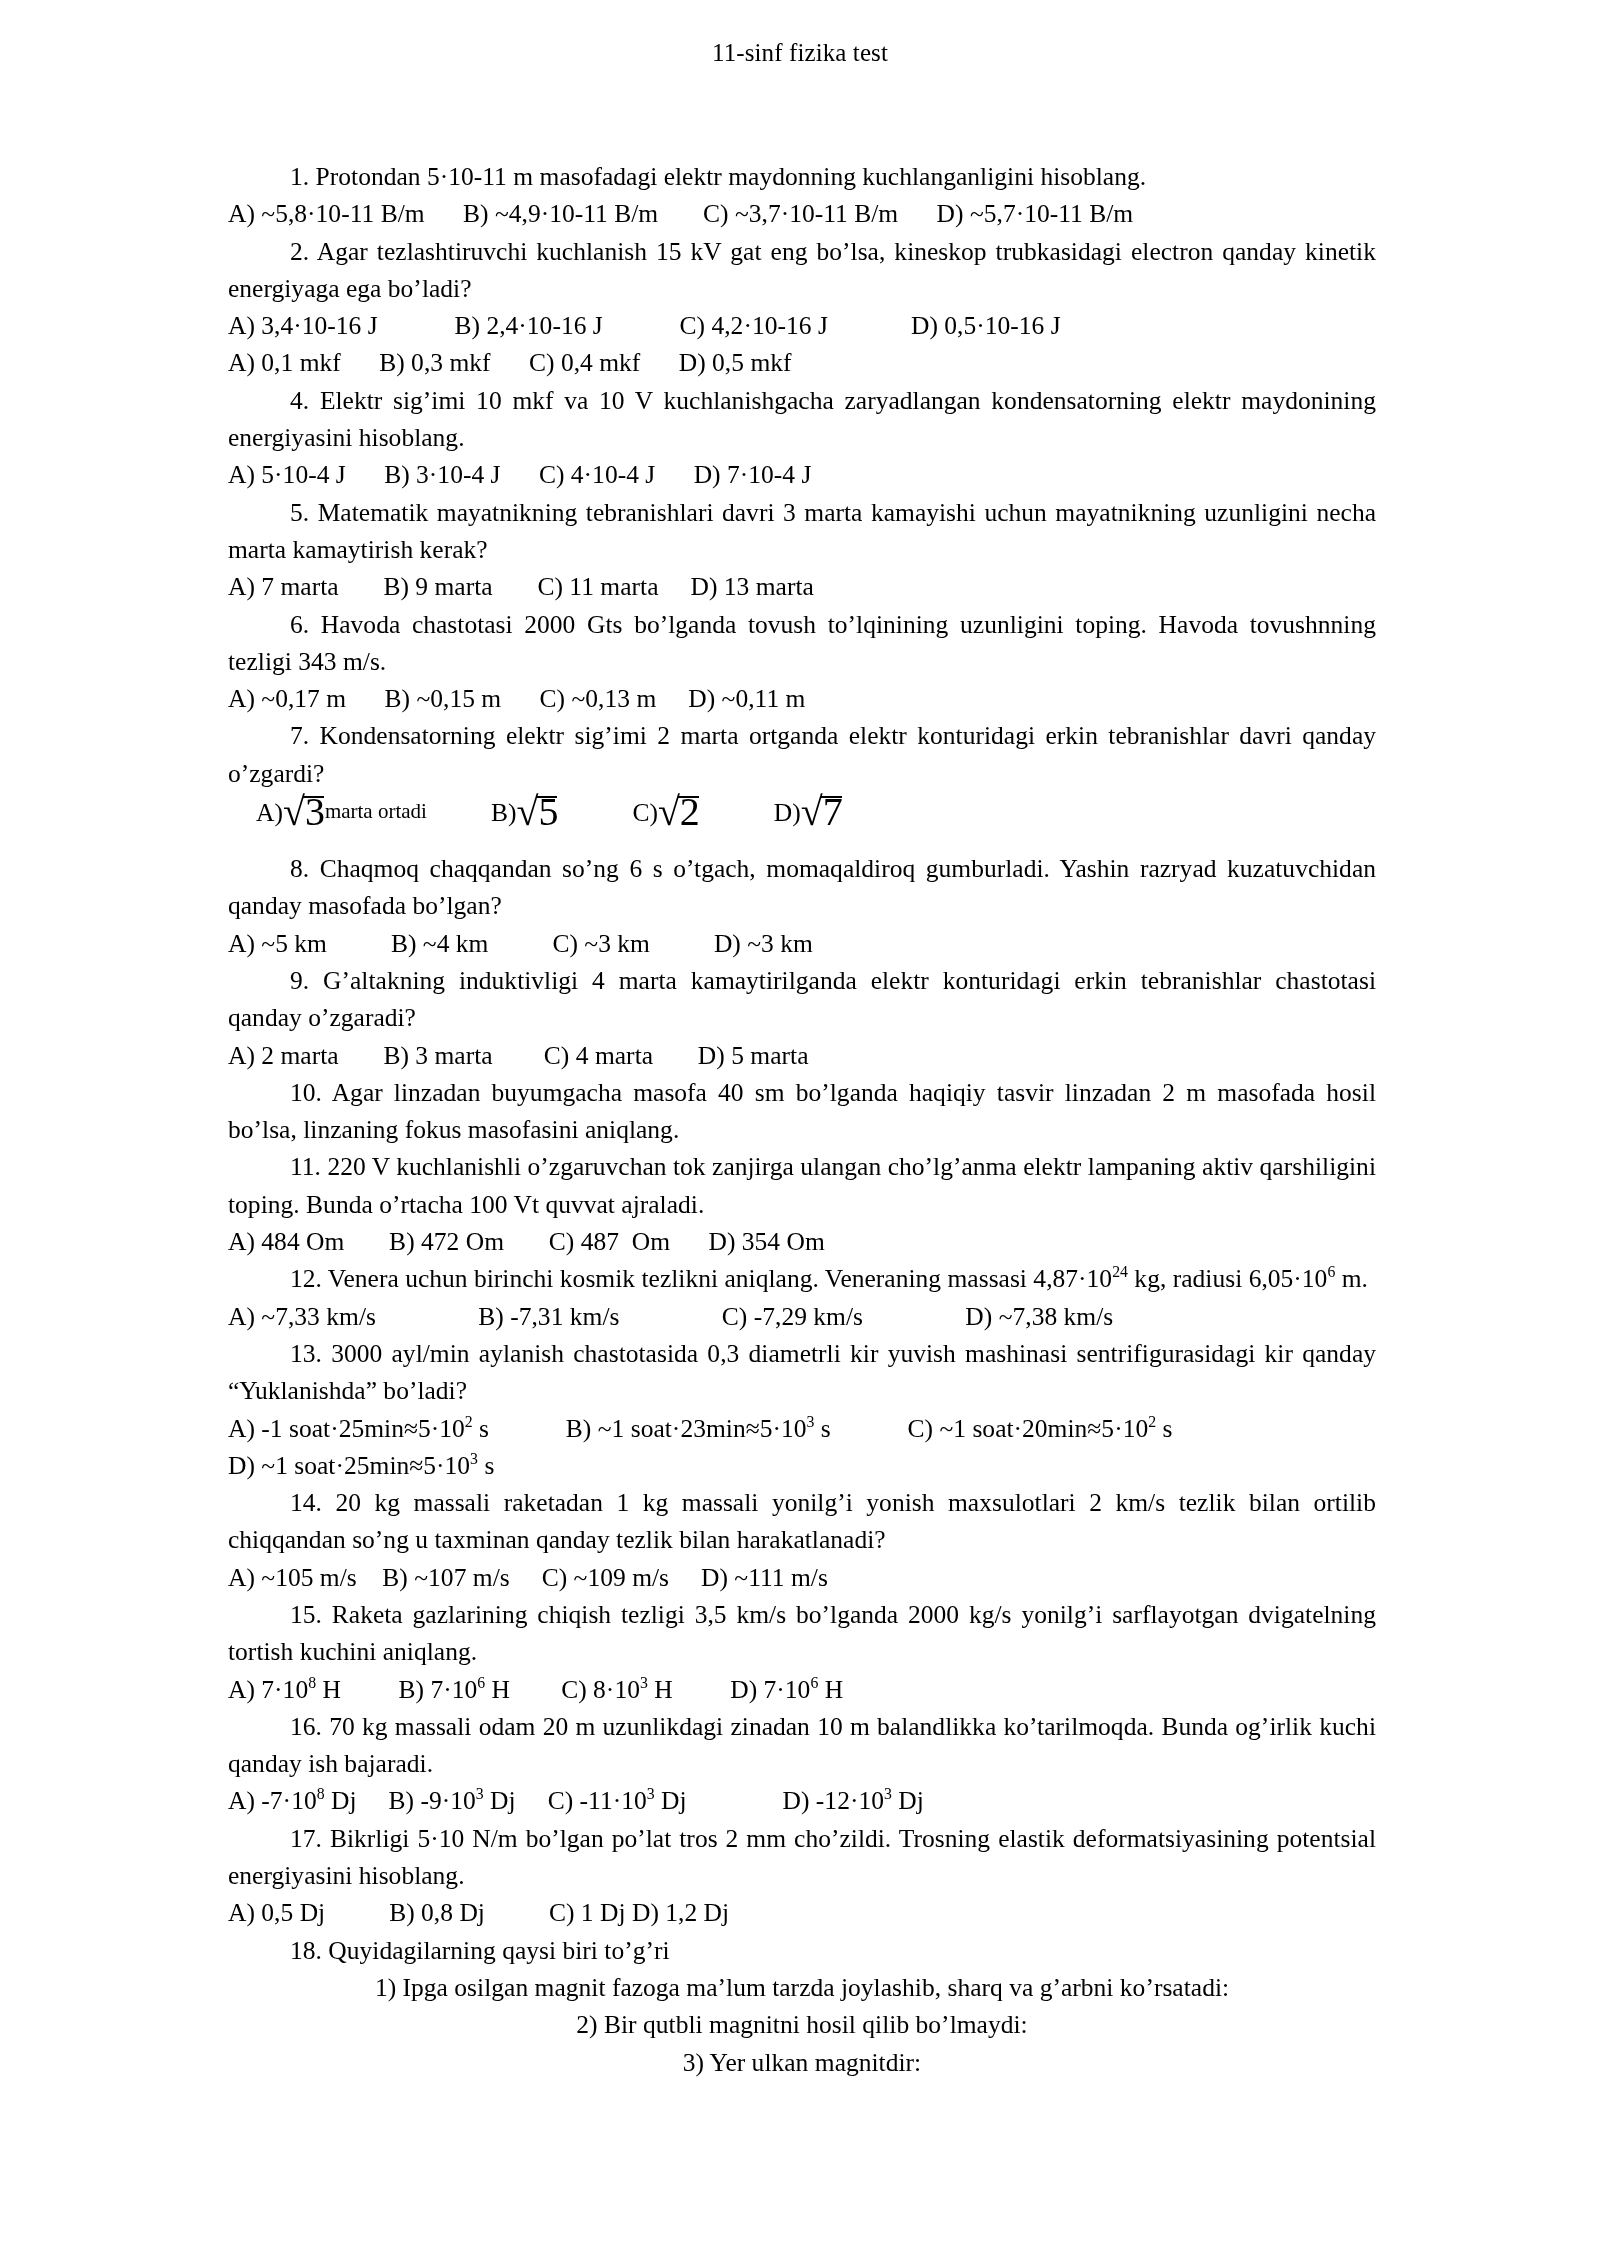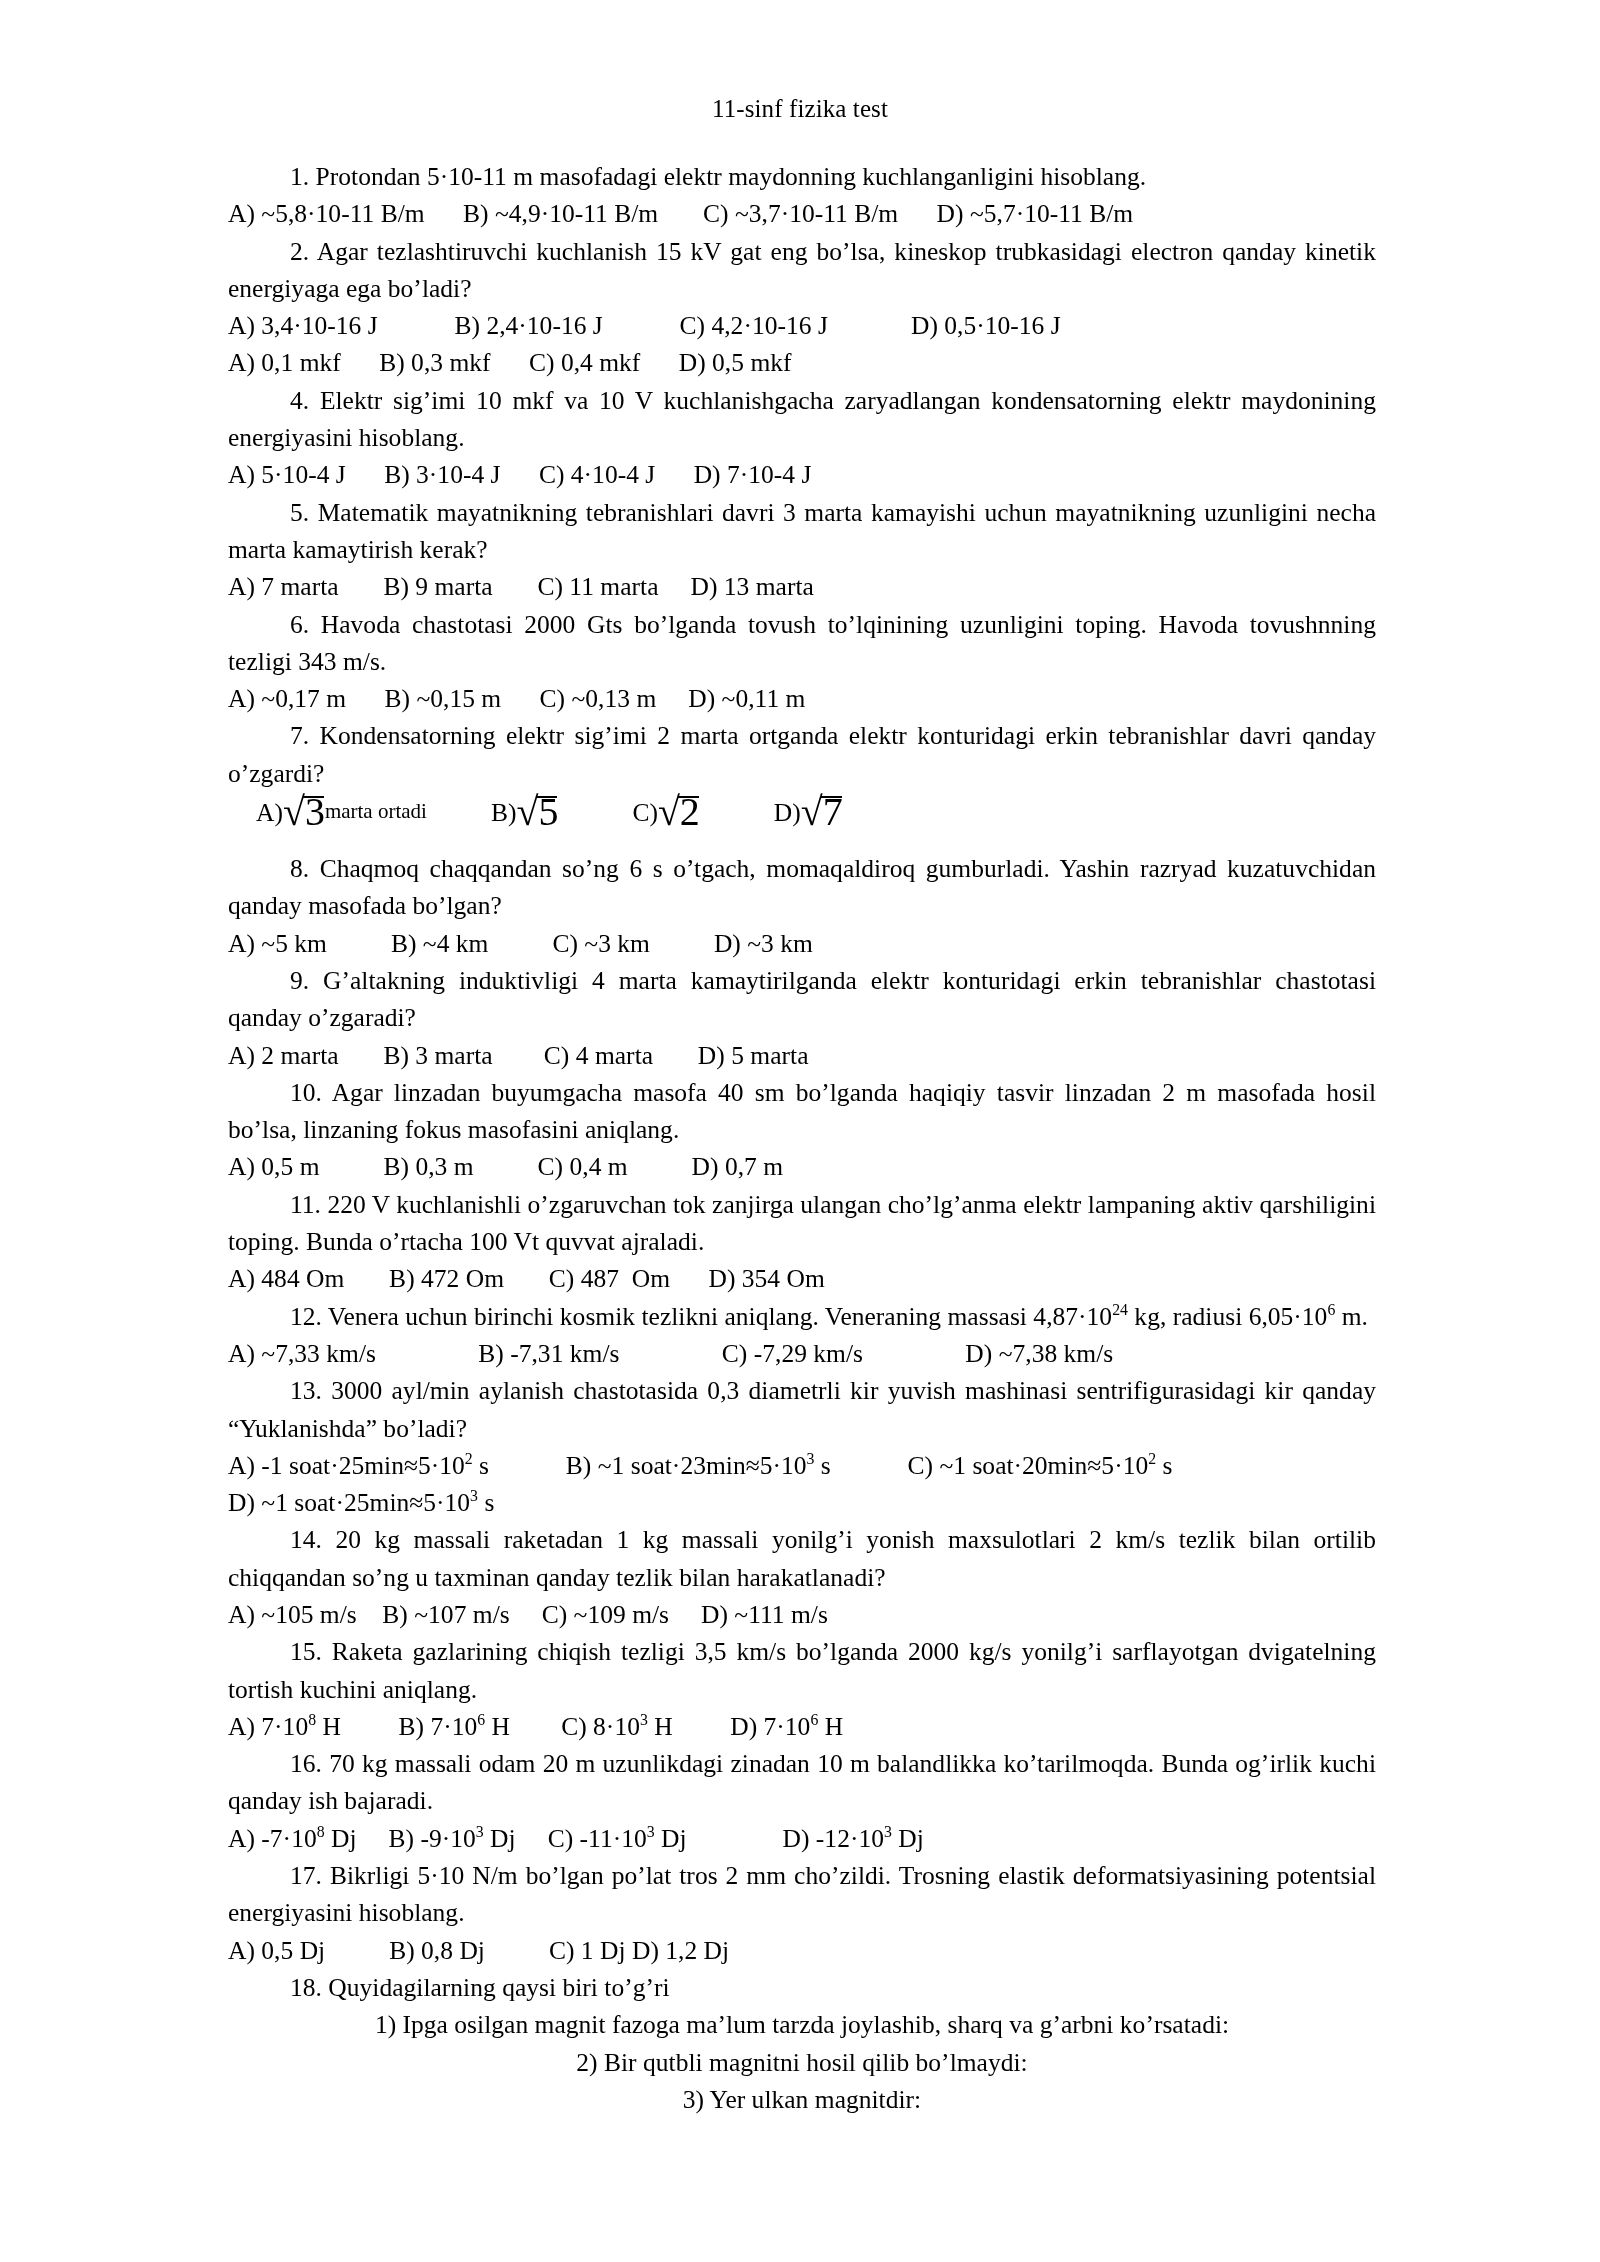--- a/index.html
+++ b/index.html
@@ -14,21 +14,21 @@
     position: relative;
     box-sizing: border-box;
     font-family: "Liberation Serif", "DejaVu Serif", serif;
     color: #000000;
     overflow: hidden;
   }
   .doc-title {
     text-align: center;
     font-size: 25px;
     line-height: 1.0;
-    padding-top: 96px;
+    padding-top: 40px;
     letter-spacing: 0.1px;
   }
   .body-block {
     position: absolute;
     left: 228px;
     top: 158px;
     width: 1148px;
   }
   p {
     margin: 0;
@@ -131,21 +131,20 @@
       <span class="lead">A)</span><span class="radical"><span class="sign">√</span><span class="rad-num">3</span><span class="bar"></span></span><span class="small-after">marta ortadi</span><span class="sp-a"></span><span class="lead">B)</span><span class="radical"><span class="sign">√</span><span class="rad-num">5</span><span class="bar"></span></span><span class="sp-b"></span><span class="lead">C)</span><span class="radical"><span class="sign">√</span><span class="rad-num">2</span><span class="bar"></span></span><span class="sp-c"></span><span class="lead">D)</span><span class="radical"><span class="sign">√</span><span class="rad-num">7</span><span class="bar"></span></span>
     </div>
 
     <p class="q">8. Chaqmoq chaqqandan so’ng 6 s o’tgach, momaqaldiroq gumburladi. Yashin razryad kuzatuvchidan qanday masofada bo’lgan?</p>
     <p class="opts">A) ~5 km          B) ~4 km          C) ~3 km          D) ~3 km</p>
 
     <p class="q">9. G’altakning induktivligi 4 marta kamaytirilganda elektr konturidagi erkin tebranishlar chastotasi qanday o’zgaradi?</p>
     <p class="opts">A) 2 marta       B) 3 marta        C) 4 marta       D) 5 marta</p>
 
     <p class="q">10. Agar linzadan buyumgacha masofa 40 sm bo’lganda haqiqiy tasvir linzadan 2 m masofada hosil bo’lsa, linzaning fokus masofasini aniqlang.</p>
-    <p class="opts">A) 0,5 m          B) 0,3 m          C) 0,4 m          D) 0,7 m</p>
 
     <p class="q">11. 220 V kuchlanishli o’zgaruvchan tok zanjirga ulangan cho’lg’anma elektr lampaning aktiv qarshiligini toping. Bunda o’rtacha 100 Vt quvvat ajraladi.</p>
     <p class="opts">A) 484 Om       B) 472 Om       C) 487  Om      D) 354 Om</p>
 
     <p class="q"><span>12. Venera uchun birinchi kosmik tezlikni aniqlang. Veneraning massasi 4,87·10</span><sup>24</sup><span> kg, radiusi 6,05·10</span><sup>6</sup><span> m.</span></p>
     <p class="opts">A) ~7,33 km/s                B) -7,31 km/s                C) -7,29 km/s                D) ~7,38 km/s</p>
 
     <p class="q">13. 3000 ayl/min aylanish chastotasida 0,3 diametrli kir yuvish mashinasi sentrifigurasidagi kir qanday “Yuklanishda” bo’ladi?</p>
     <p class="opts"><span>A) -1 soat·25min≈5·10</span><sup>2</sup><span> s            B) ~1 soat·23min≈5·10</span><sup>3</sup><span> s            C) ~1 soat·20min≈5·10</span><sup>2</sup><span> s</span></p>
     <p class="opts"><span>D) ~1 soat·25min≈5·10</span><sup>3</sup><span> s</span></p>

